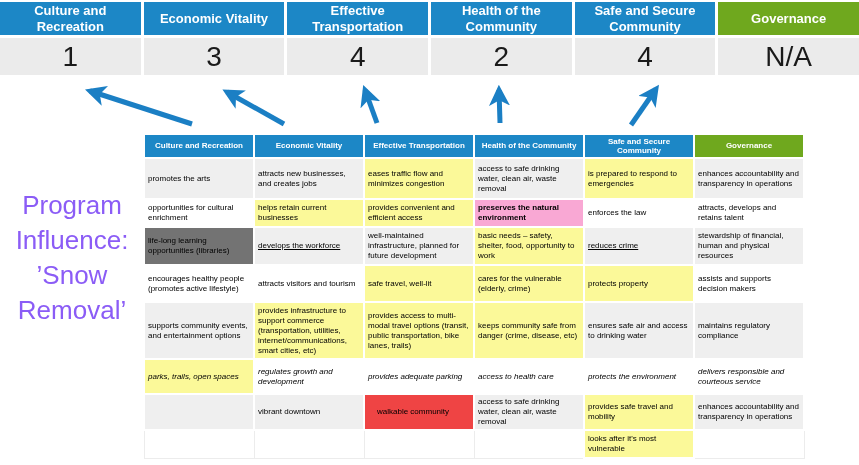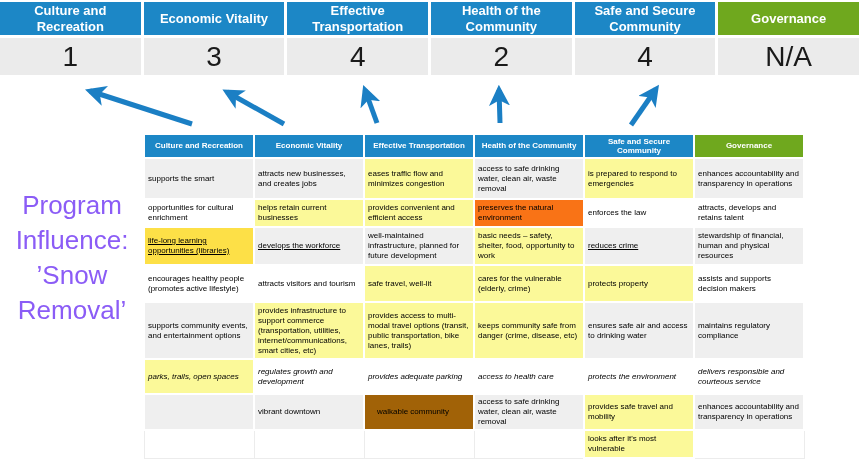--- a/index.html
+++ b/index.html
@@ -83,37 +83,37 @@
           <th style="background: rgb(28, 135, 198);">Culture and Recreation</th>
           <th style="background: rgb(28, 135, 198);">Economic Vitality</th>
           <th style="background: rgb(28, 135, 198);">Effective Transportation</th>
           <th style="background: rgb(28, 135, 198);">Health of the Community</th>
           <th style="background: rgb(28, 135, 198);">Safe and Secure Community</th>
           <th style="background: rgb(111, 168, 30);">Governance</th>
         </tr>
       </thead>
     <tbody id="matrix-body">
         <tr style="height: 41px;">
-          <td style="background: rgb(239, 239, 239);">supports the smart</td>
+          <td style="background: rgb(239, 239, 239);">promotes the arts</td>
           <td style="background: rgb(239, 239, 239);">attracts new businesses, and creates jobs</td>
           <td style="background: rgb(251, 249, 153);">eases traffic flow and minimizes congestion</td>
           <td style="background: rgb(239, 239, 239);">access to safe drinking water, clean air, waste removal</td>
           <td style="background: rgb(251, 249, 153);">is prepared to respond to emergencies</td>
           <td style="background: rgb(239, 239, 239);">enhances accountability and transparency in operations</td>
         </tr>
         <tr style="height: 28px;">
           <td style="background: rgb(255, 255, 255);">opportunities for cultural enrichment</td>
           <td style="background: rgb(251, 249, 153);">helps retain current businesses</td>
           <td style="background: rgb(251, 249, 153);">provides convenient and efficient access</td>
-          <td style="background: #f97316;">preserves the natural environment</td>
+          <td style="background: #f9a8d4; font-weight: bold;">preserves the natural environment</td>
           <td style="background: rgb(255, 255, 255);">enforces the law</td>
           <td style="background: rgb(255, 255, 255);">attracts, develops and retains talent</td>
         </tr>
         <tr style="height: 38px;">
-          <td style="background: #fde047; text-decoration: underline;">life-long learning opportunities (libraries)</td>
+          <td style="background: #737373;">life-long learning opportunities (libraries)</td>
           <td style="background: rgb(239, 239, 239); text-decoration: underline;">develops the workforce</td>
           <td style="background: rgb(239, 239, 239);">well-maintained infrastructure, planned for future development</td>
           <td style="background: rgb(251, 249, 153);">basic needs – safety, shelter, food, opportunity to work</td>
           <td style="background: rgb(239, 239, 239); text-decoration: underline;">reduces crime</td>
           <td style="background: rgb(239, 239, 239);">stewardship of financial, human and physical resources</td>
         </tr>
         <tr style="height: 37px;">
           <td style="background: rgb(255, 255, 255);">encourages healthy people (promotes active lifestyle)</td>
           <td style="background: rgb(255, 255, 255);">attracts visitors and tourism</td>
           <td style="background: rgb(251, 249, 153);">safe travel, well-lit</td>
@@ -133,21 +133,21 @@
           <td style="background: rgb(251, 249, 153);">parks, trails, open spaces</td>
           <td style="background: rgb(255, 255, 255);">regulates growth and development</td>
           <td style="background: rgb(255, 255, 255);">provides adequate parking</td>
           <td style="background: rgb(255, 255, 255);">access to health care</td>
           <td style="background: rgb(255, 255, 255);">protects the environment</td>
           <td style="background: rgb(255, 255, 255);">delivers responsible and courteous service</td>
         </tr>
         <tr style="height: 36px;">
           <td style="background: rgb(239, 239, 239);"></td>
           <td style="background: rgb(239, 239, 239);">vibrant downtown</td>
-          <td style="background: #a16207; padding-left: 12px;">walkable community</td>
+          <td style="background: #ef4444; padding-left: 12px;">walkable community</td>
           <td style="background: rgb(239, 239, 239);">access to safe drinking water, clean air, waste removal</td>
           <td style="background: rgb(251, 249, 153);">provides safe travel and mobility</td>
           <td style="background: rgb(239, 239, 239);">enhances accountability and transparency in operations</td>
         </tr>
         <tr style="height: 28px;">
           <td class="faint" style="background: rgb(255, 255, 255);"></td>
           <td class="faint" style="background: rgb(255, 255, 255);"></td>
           <td class="faint" style="background: rgb(255, 255, 255);"></td>
           <td class="faint" style="background: rgb(255, 255, 255);"></td>
           <td style="background: rgb(251, 249, 153);">looks after it's most vulnerable</td>

